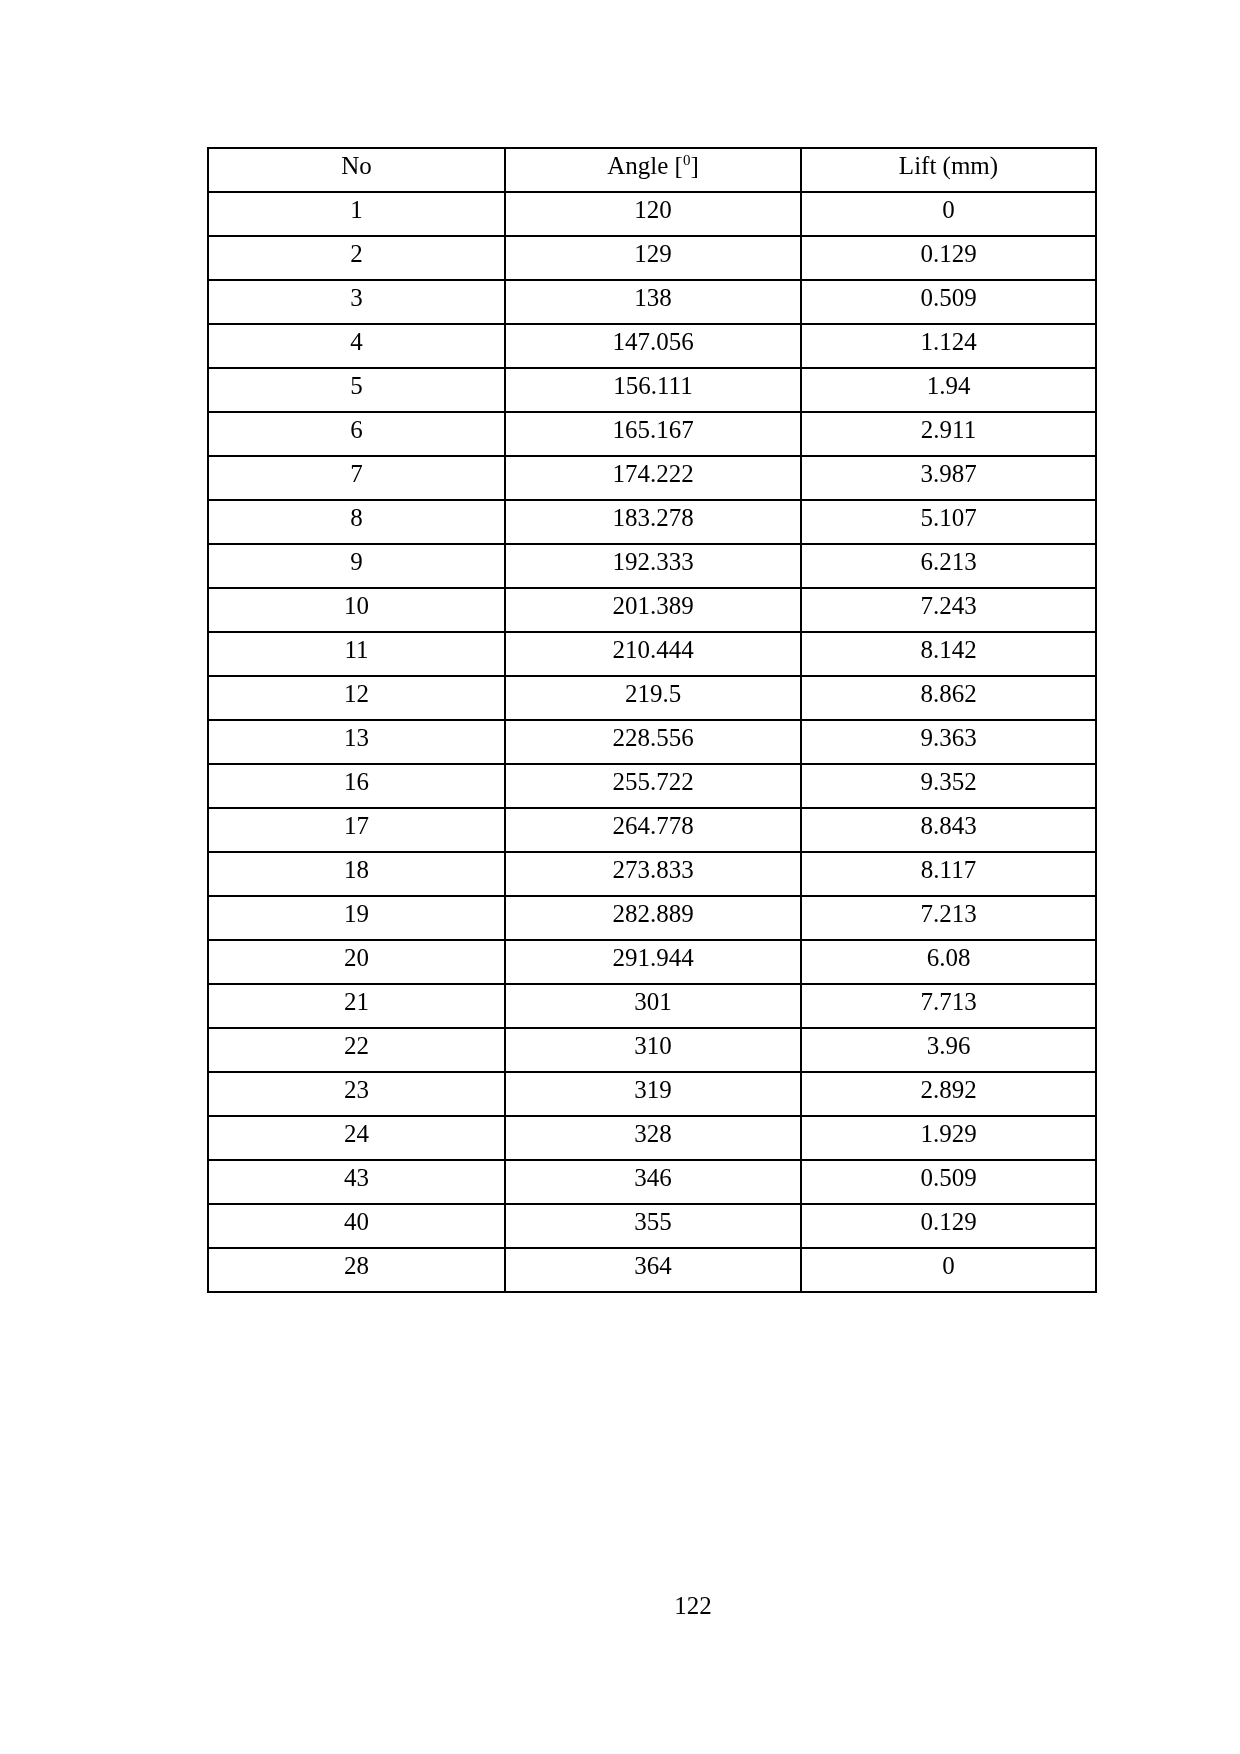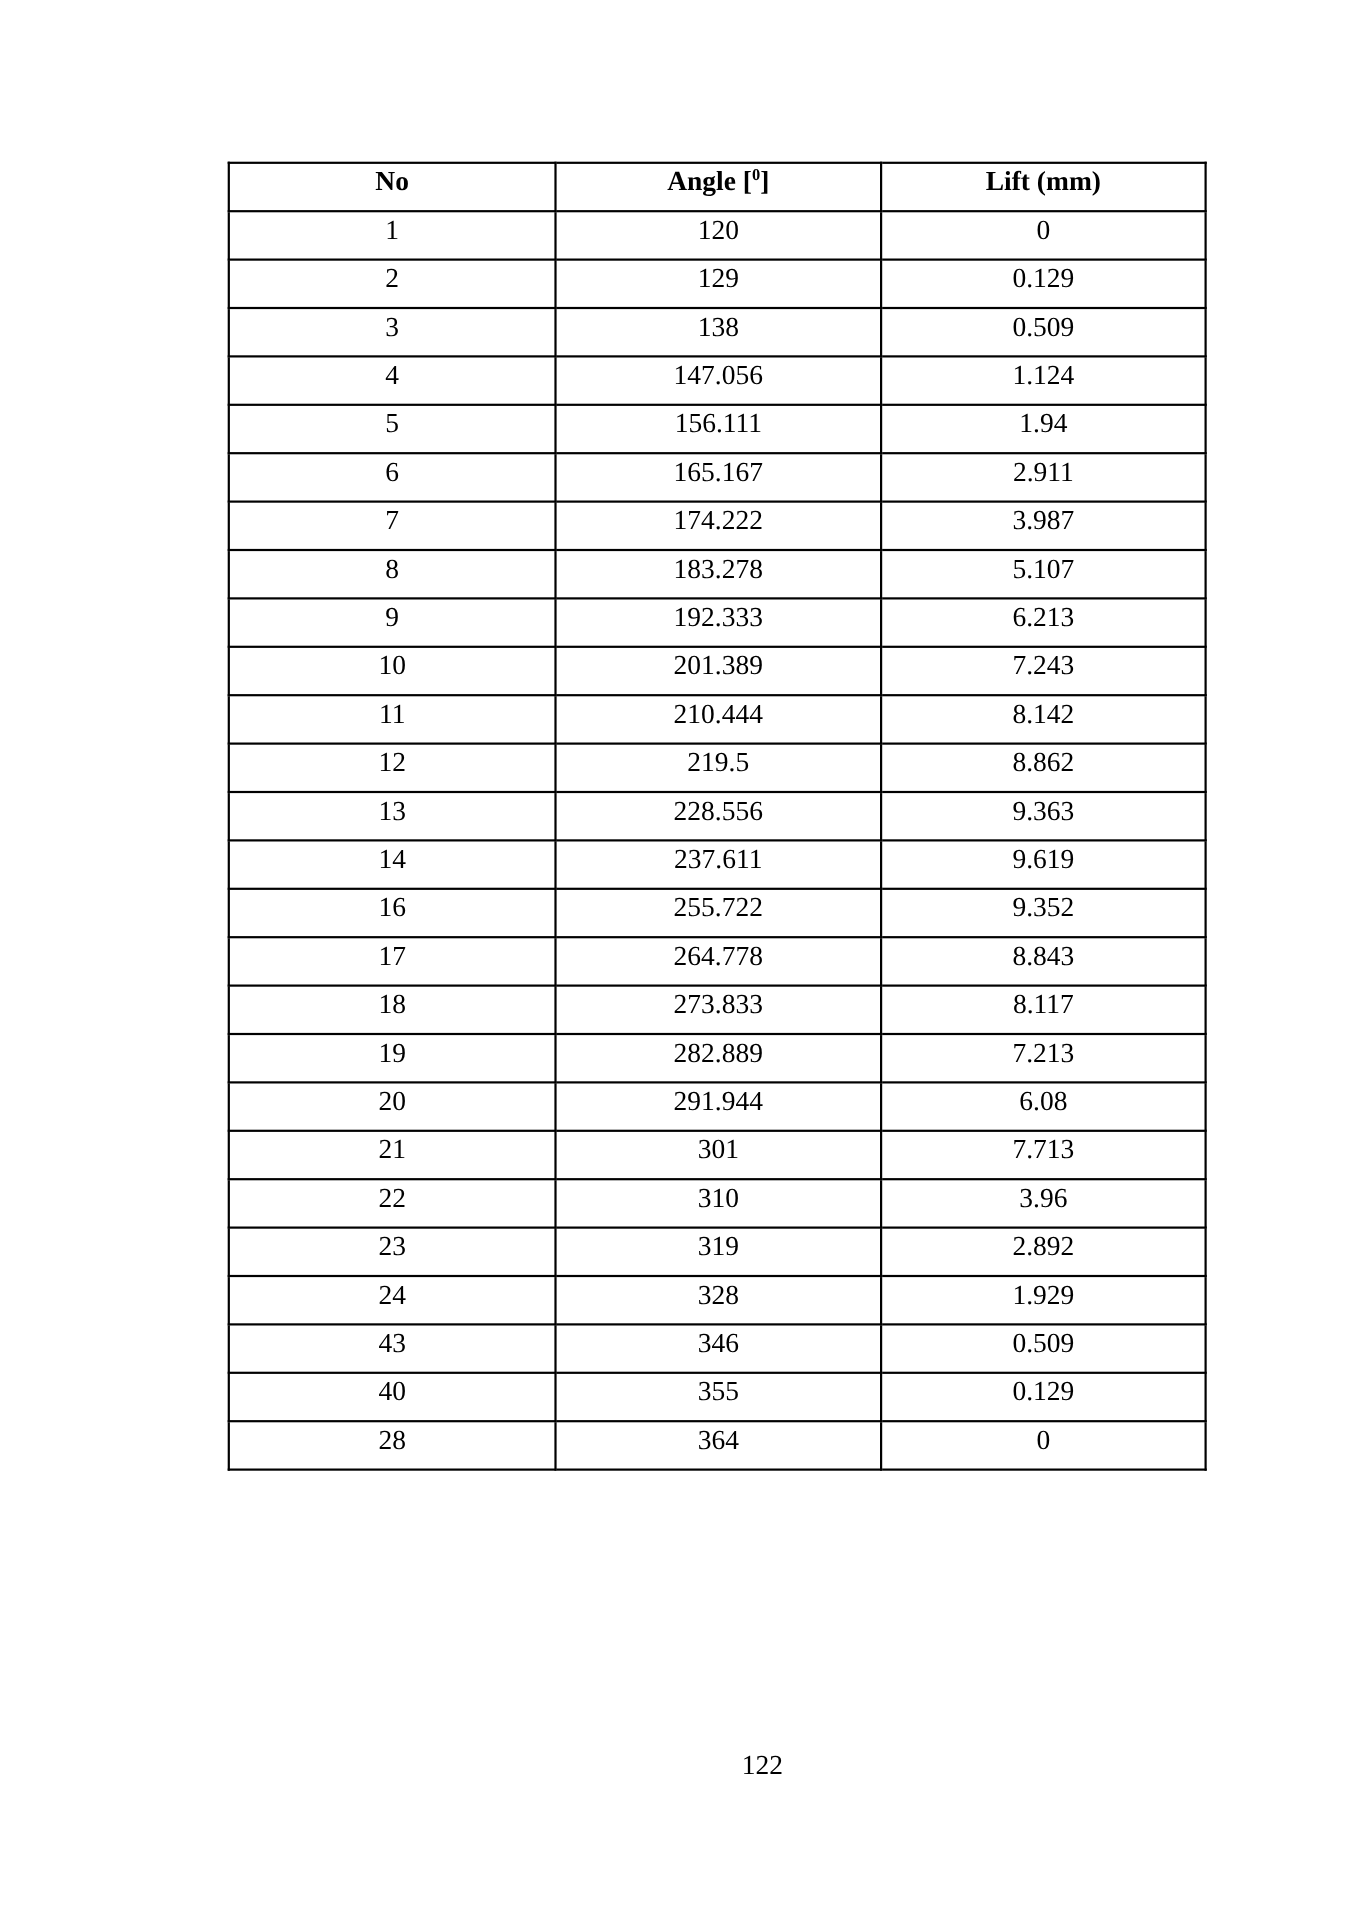--- a/index.html
+++ b/index.html
@@ -29,21 +29,21 @@
       text-align: center;
       vertical-align: top;
       height: 44px;
       padding: 0;
       padding-top: 2px;
       font-size: 25px;
       line-height: 30px;
       box-sizing: border-box;
     }
     .page-table th {
-      font-weight: bold;
+      font-weight: normal;
     }
     .page-table td {
       font-weight: normal;
     }
     .page-table col.c1 { width: 297px; }
     .page-table col.c2 { width: 296px; }
     .page-table col.c3 { width: 295px; }
     sup {
       font-size: 15px;
       vertical-align: super;
@@ -134,25 +134,20 @@
         <td>12</td>
         <td>219.5</td>
         <td>8.862</td>
       </tr>
       <tr>
         <td>13</td>
         <td>228.556</td>
         <td>9.363</td>
       </tr>
       <tr>
-        <td>14</td>
-        <td>237.611</td>
-        <td>9.619</td>
-      </tr>
-      <tr>
         <td>16</td>
         <td>255.722</td>
         <td>9.352</td>
       </tr>
       <tr>
         <td>17</td>
         <td>264.778</td>
         <td>8.843</td>
       </tr>
       <tr>

